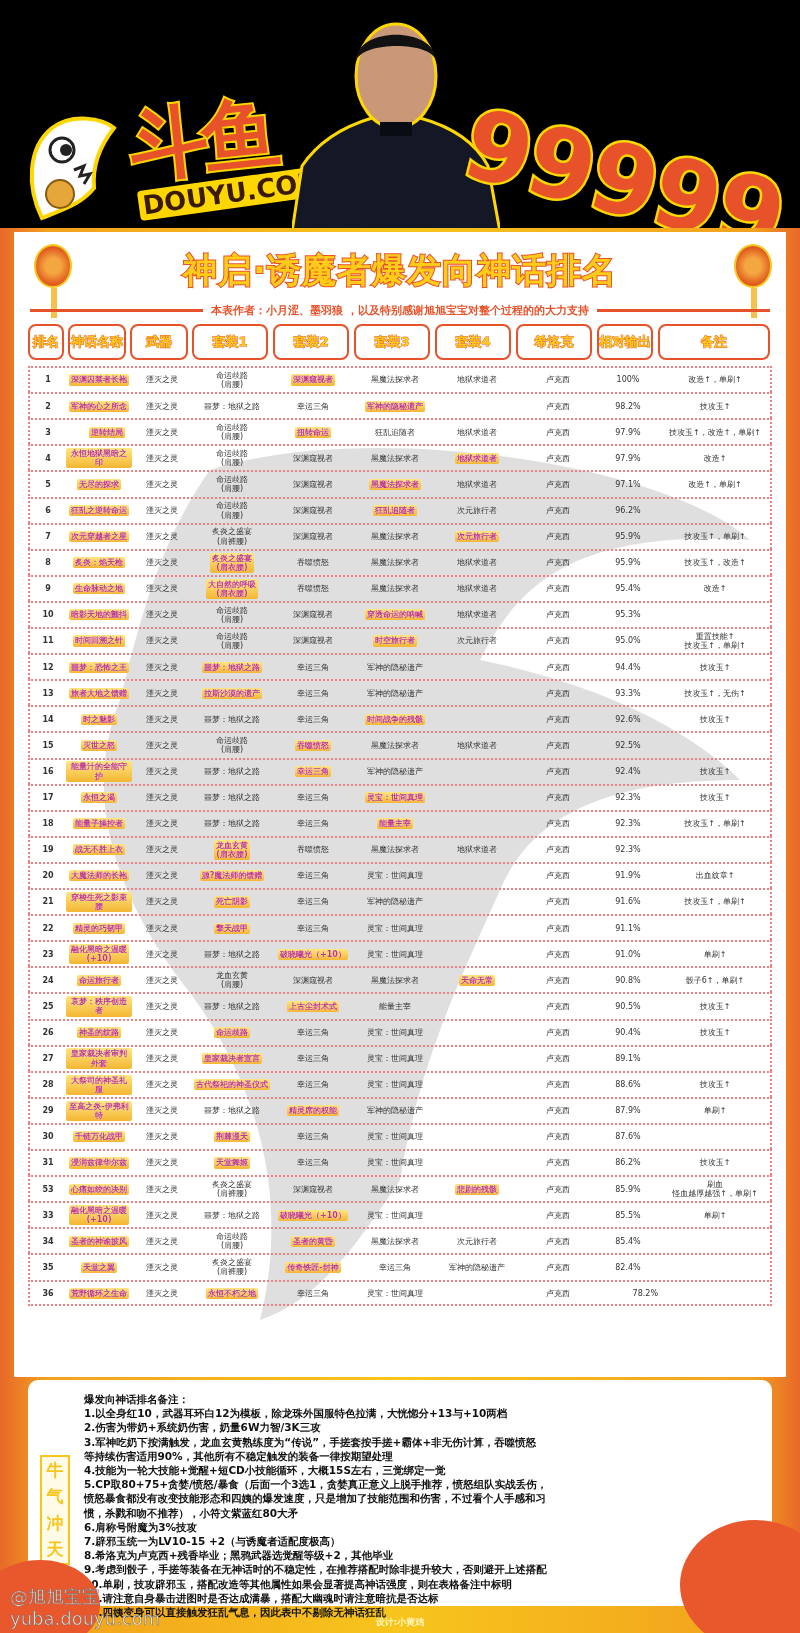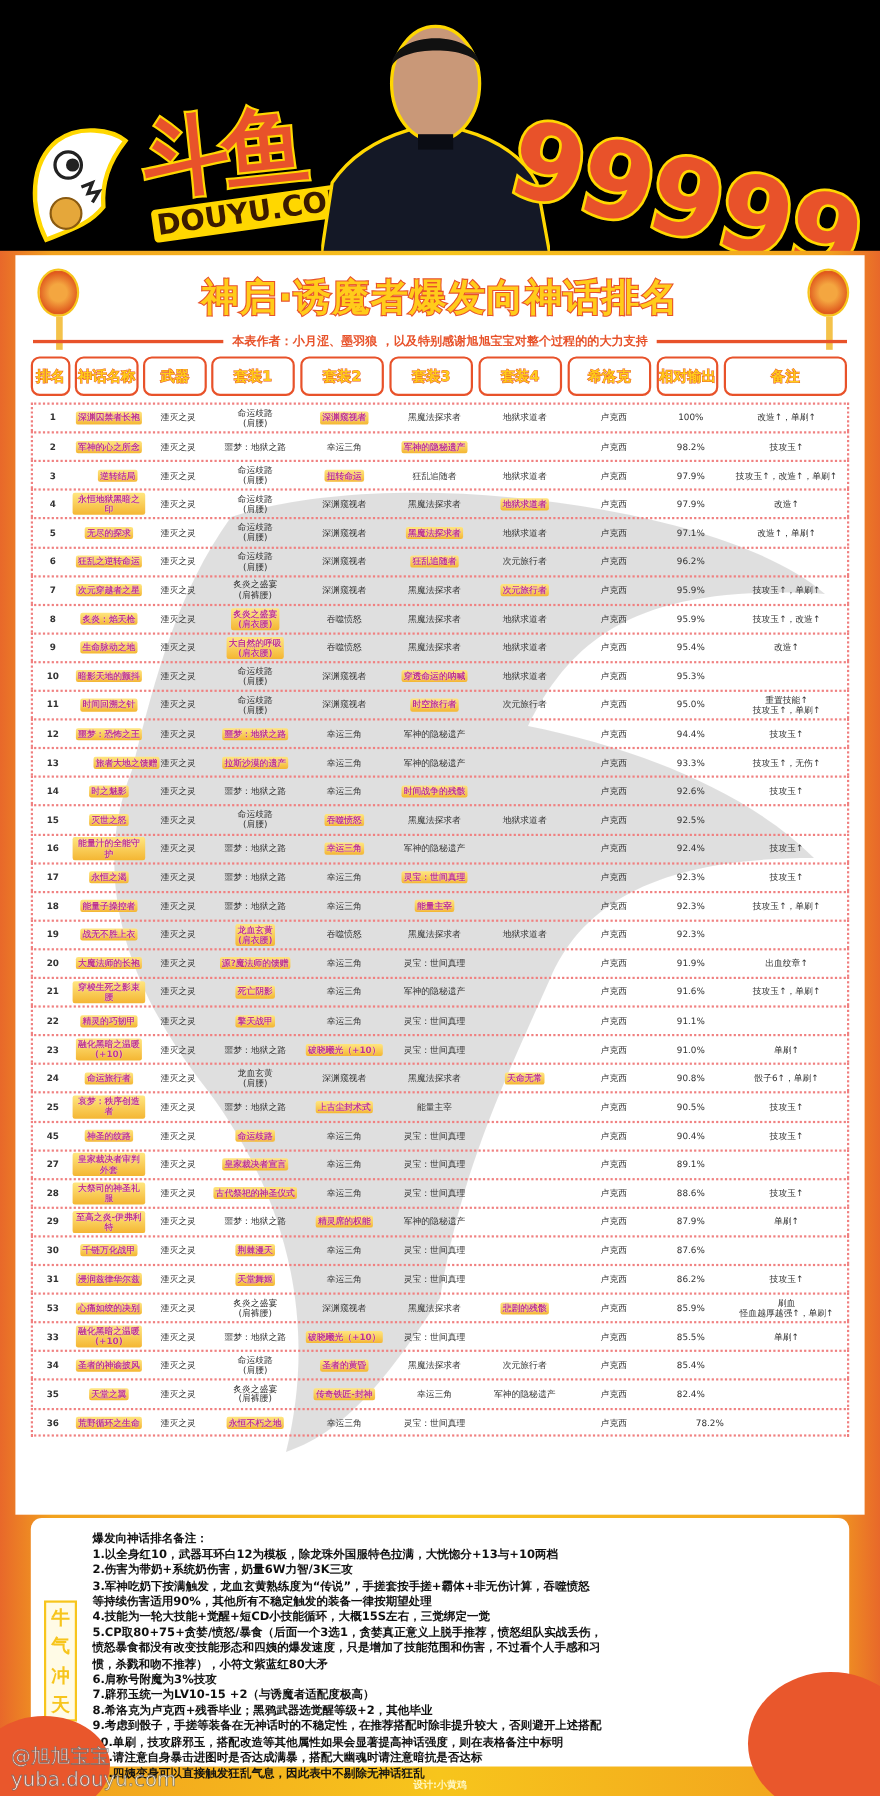--- a/index.html
+++ b/index.html
@@ -263,21 +263,21 @@
       <div class="cell" style="left: 162px; width: 80px;"><span class="hl">噩梦：地狱之路</span></div>
       <div class="cell" style="left: 242px; width: 82px;"><span>幸运三角</span></div>
       <div class="cell" style="left: 324px; width: 82px;"><span>军神的隐秘遗产</span></div>
       <div class="cell" style="left: 406px; width: 82px;"><span></span></div>
       <div class="cell" style="left: 488px; width: 80px;"><span>卢克西</span></div>
       <div class="cell" style="left: 568px; width: 60px;"><span>94.4%</span></div>
       <div class="cell" style="left: 628px; width: 114px;"><span>技攻玉↑</span></div>
     </div>
     <div class="row" style="top: 313.2px;">
       <div class="cell rank" style="left: 0px; width: 36px;"><span>13</span></div>
-      <div class="cell" style="left: 52px; width: 66px;"><span class="hl">旅者大地之馈赠</span></div>
+      <div class="cell" style="left: 36px; width: 66px;"><span class="hl">旅者大地之馈赠</span></div>
       <div class="cell" style="left: 102px; width: 60px;"><span>湮灭之灵</span></div>
       <div class="cell" style="left: 162px; width: 80px;"><span class="hl">拉斯沙漠的遗产</span></div>
       <div class="cell" style="left: 242px; width: 82px;"><span>幸运三角</span></div>
       <div class="cell" style="left: 324px; width: 82px;"><span>军神的隐秘遗产</span></div>
       <div class="cell" style="left: 406px; width: 82px;"><span></span></div>
       <div class="cell" style="left: 488px; width: 80px;"><span>卢克西</span></div>
       <div class="cell" style="left: 568px; width: 60px;"><span>93.3%</span></div>
       <div class="cell" style="left: 628px; width: 114px;"><span>技攻玉↑，无伤↑</span></div>
     </div>
     <div class="row" style="top: 339.3px;">
@@ -422,21 +422,21 @@
       <div class="cell" style="left: 102px; width: 60px;"><span>湮灭之灵</span></div>
       <div class="cell" style="left: 162px; width: 80px;"><span>噩梦：地狱之路</span></div>
       <div class="cell" style="left: 242px; width: 82px;"><span class="hl">上古尘封术式</span></div>
       <div class="cell" style="left: 324px; width: 82px;"><span>能量主宰</span></div>
       <div class="cell" style="left: 406px; width: 82px;"><span></span></div>
       <div class="cell" style="left: 488px; width: 80px;"><span>卢克西</span></div>
       <div class="cell" style="left: 568px; width: 60px;"><span>90.5%</span></div>
       <div class="cell" style="left: 628px; width: 114px;"><span>技攻玉↑</span></div>
     </div>
     <div class="row" style="top: 652.5px;">
-      <div class="cell rank" style="left: 0px; width: 36px;"><span>45</span></div>
+      <div class="cell rank" style="left: 0px; width: 36px;"><span>26</span></div>
       <div class="cell" style="left: 36px; width: 66px;"><span class="hl">神圣的纹路</span></div>
       <div class="cell" style="left: 102px; width: 60px;"><span>湮灭之灵</span></div>
       <div class="cell" style="left: 162px; width: 80px;"><span class="hl">命运歧路</span></div>
       <div class="cell" style="left: 242px; width: 82px;"><span>幸运三角</span></div>
       <div class="cell" style="left: 324px; width: 82px;"><span>灵宝：世间真理</span></div>
       <div class="cell" style="left: 406px; width: 82px;"><span></span></div>
       <div class="cell" style="left: 488px; width: 80px;"><span>卢克西</span></div>
       <div class="cell" style="left: 568px; width: 60px;"><span>90.4%</span></div>
       <div class="cell" style="left: 628px; width: 114px;"><span>技攻玉↑</span></div>
     </div>

